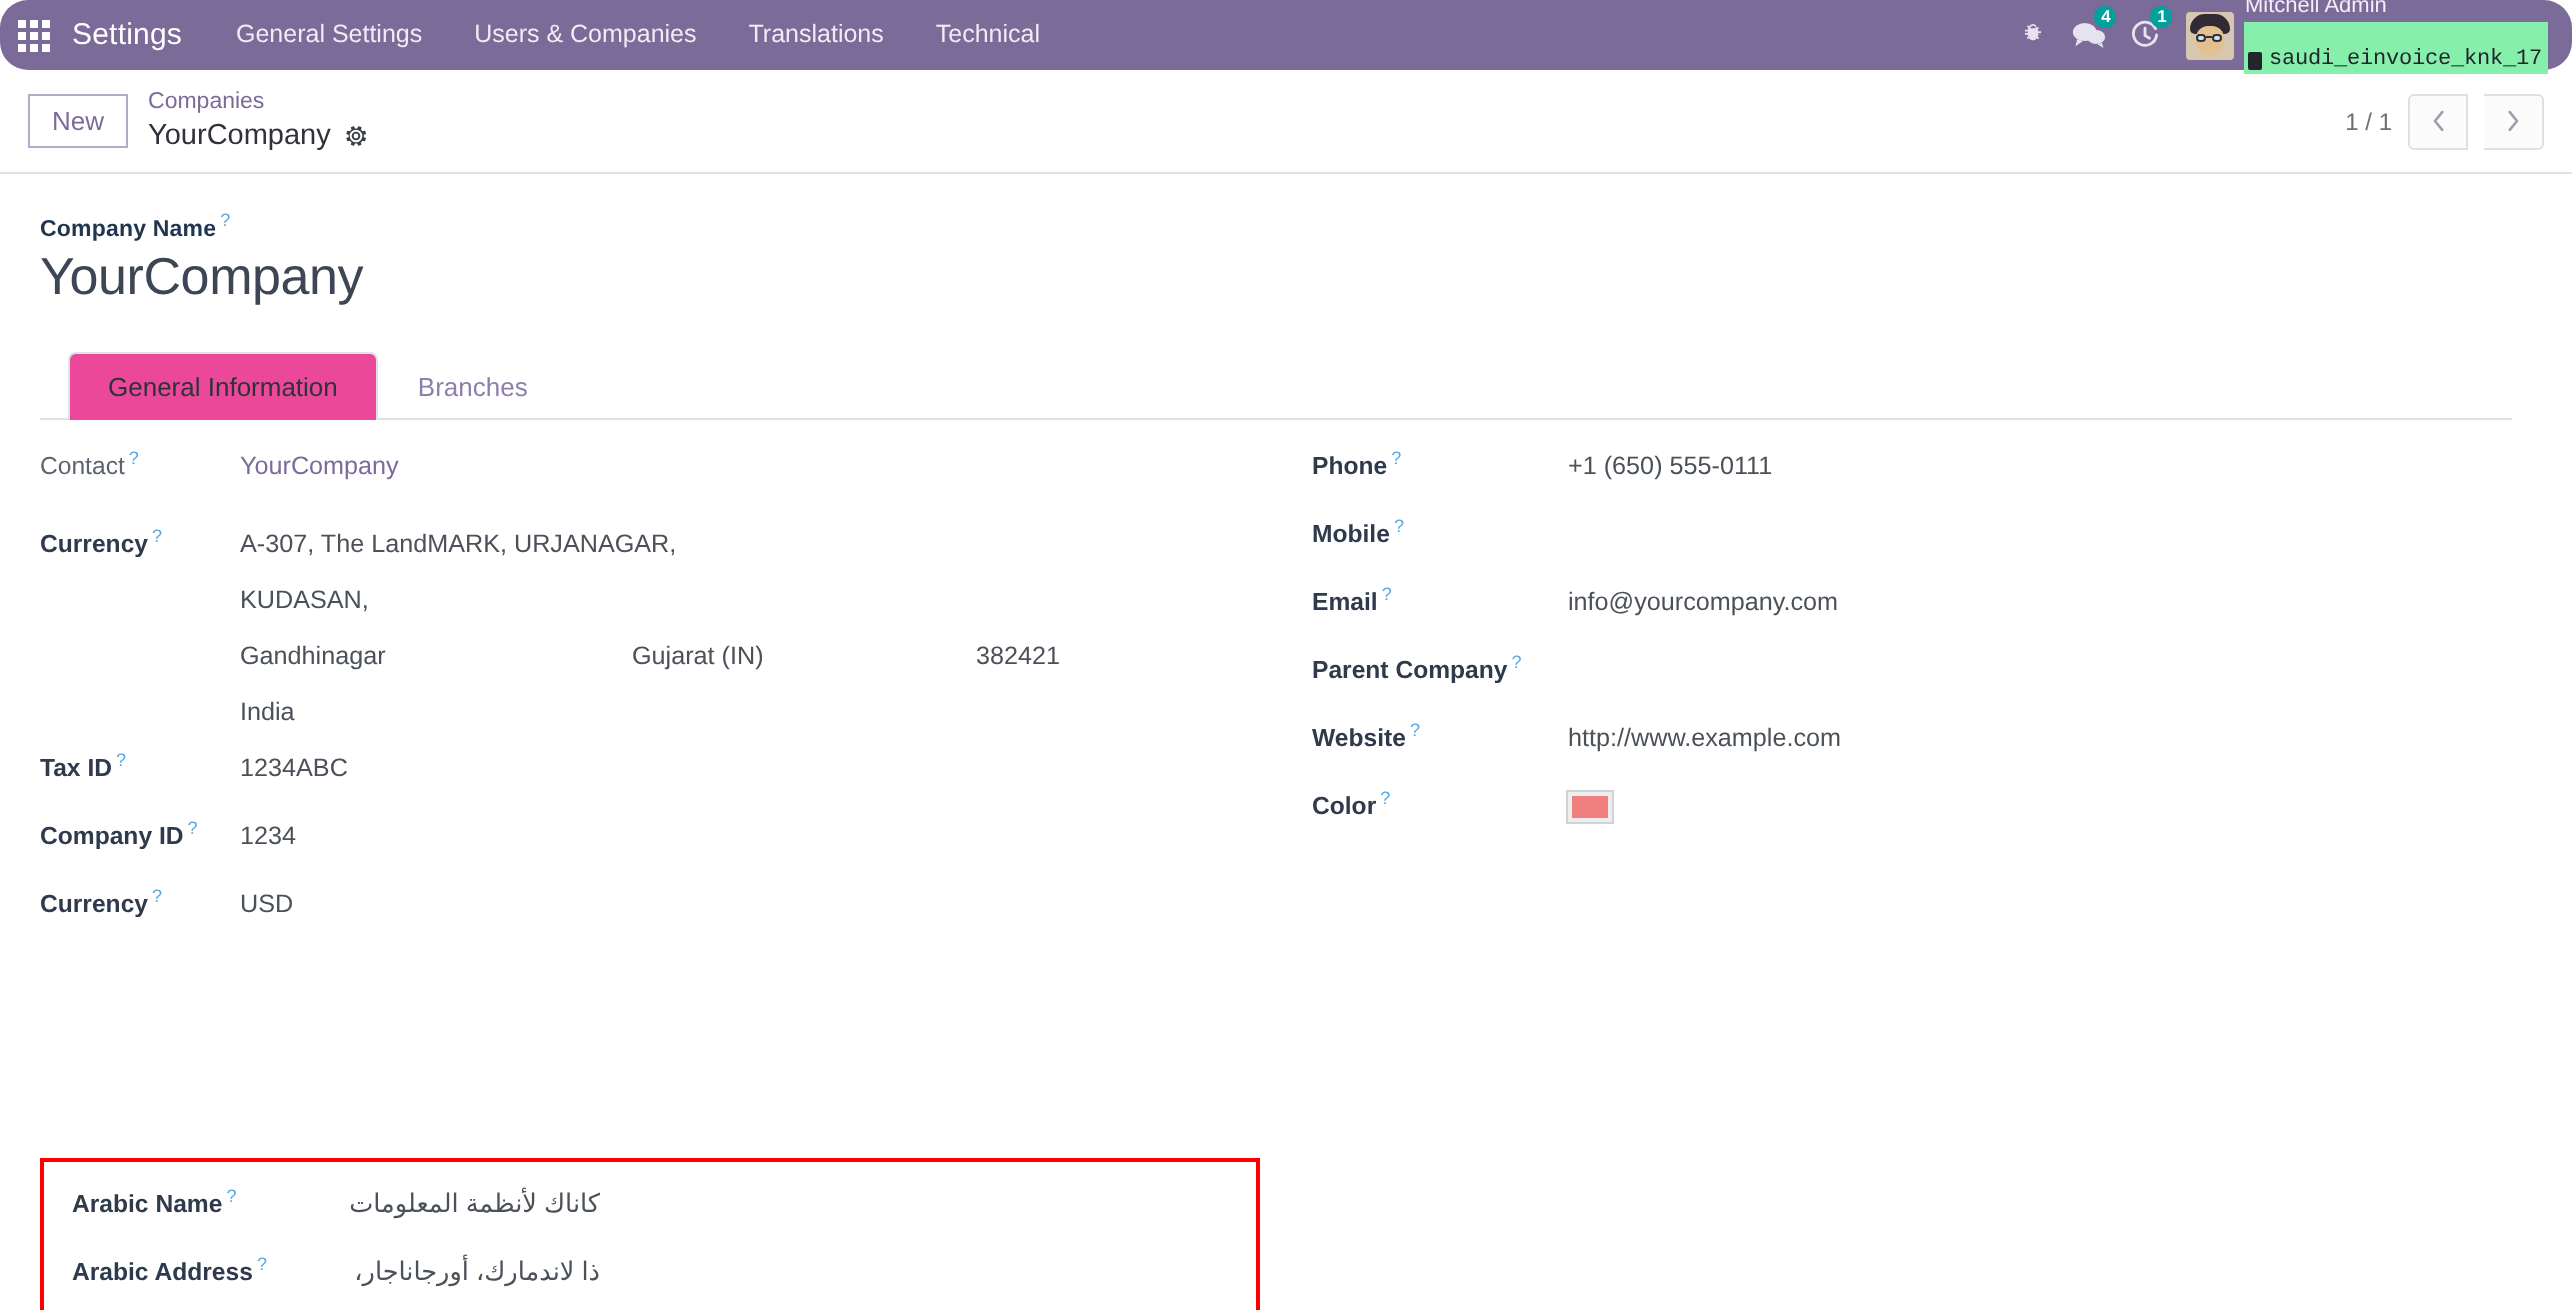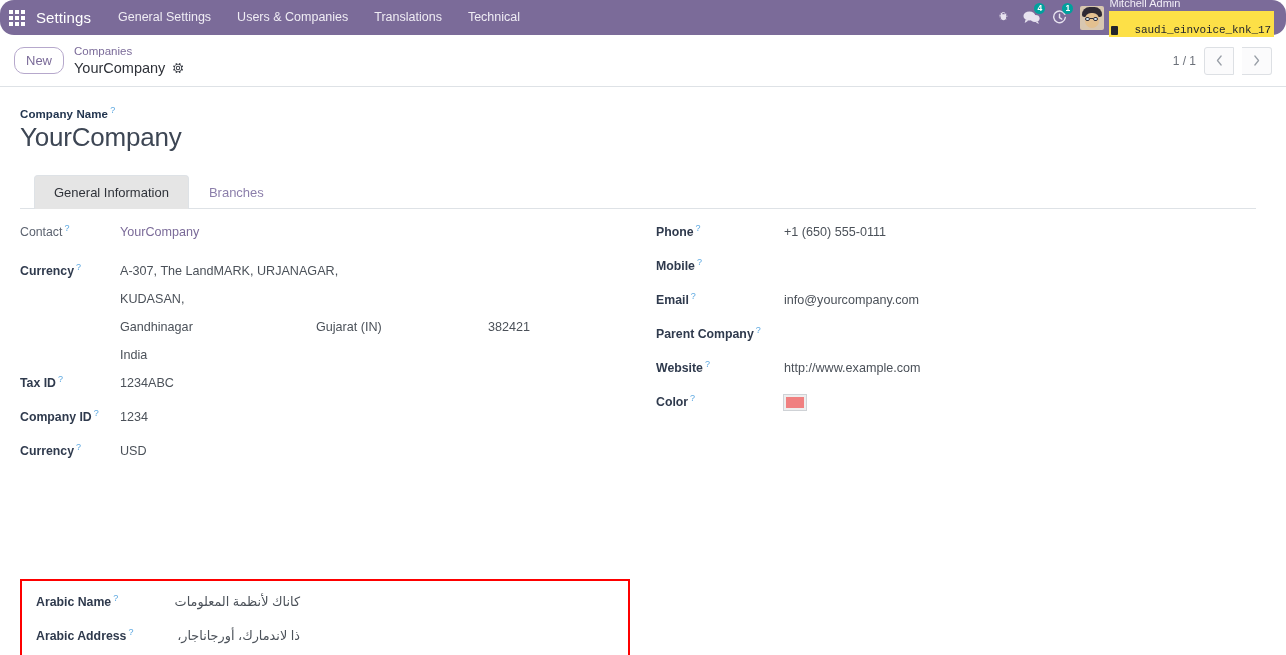--- a/index.html
+++ b/index.html
@@ -94,47 +94,47 @@
   }
   .avatar .hair { position: absolute; left: 2px; top: 1px; width: 20px; height: 10px; background: #2f2a33; border-radius: 9px 9px 3px 3px; }
   .avatar .face { position: absolute; left: 5px; top: 7px; width: 14px; height: 15px; background: #e3c08f; border-radius: 6px 6px 7px 7px; }
   .avatar .glass { position: absolute; top: 11px; width: 5px; height: 4px; border: 1.2px solid #33303a; border-radius: 2px; background: #cfe3ef; }
   .avatar .gl { left: 5px; }
   .avatar .gr { left: 13px; }
   .avatar .bridge { position: absolute; left: 10px; top: 12.5px; width: 3px; height: 1.2px; background: #33303a; }
   .user-text { display: flex; flex-direction: column; line-height: 1.05; }
   .user-name { font-size: 11px; color: #f2eef7; }
   .db-chip {
-    background: #fde047;
+    background: #86efac;
     color: #23252c;
     font-family: "Liberation Mono", "DejaVu Sans Mono", monospace;
     font-size: 11px;
     padding: 14px 3px 1px 2px;
     margin-top: 1px;
-    display: flex; align-items: center; gap: 16px;
+    display: flex; align-items: center; gap: 3px;
     letter-spacing: -0.1px;
   }
   .db-chip .dbicon { width: 7px; height: 9px; background: #23252c; display: inline-block; border-radius: 1px; flex: none; }
 
   
   .control-panel {
     height: 52px;
     background: #ffffff;
     border-bottom: 1px solid #dee2e6;
     display: flex;
     align-items: center;
     padding: 0 14px;
   }
   .btn-new {
     border: 1px solid #b6a8cc;
     color: #7b6b99;
     background: #fff;
     font-size: 13px;
     padding: 4px 11px;
-    border-radius: 10px;
+    border-radius: 0;
     cursor: pointer;
     margin-right: 10px;
     line-height: 1.35;
   }
   .breadcrumb { display: flex; flex-direction: column; justify-content: center; line-height: 1.25; }
   .bc-parent { font-size: 11.5px; color: #7b6b99; cursor: pointer; }
   .bc-current { font-size: 14.5px; color: #2f3239; display: flex; align-items: center; gap: 7px; }
   .gear { display: inline-flex; cursor: pointer; color: #3b3f47; }
   .pager {
     margin-left: auto;
@@ -218,21 +218,21 @@
     cursor: pointer;
     color: #8c7fab;
     border: 1px solid transparent;
     border-bottom: none;
     margin-bottom: -1px;
     border-radius: 4px 4px 0 0;
     white-space: nowrap;
   }
   .tab.active {
     color: #2f3239;
-    background: #e5e5e5;
+    background: #ec4899;
     border-color: #dee2e6 #dee2e6 #fff;
   }
 
   
   .cols {
     display: flex;
     padding-top: 14px;
   }
   .col { width: 50%; }
   .col-right { padding-left: 18px; }

